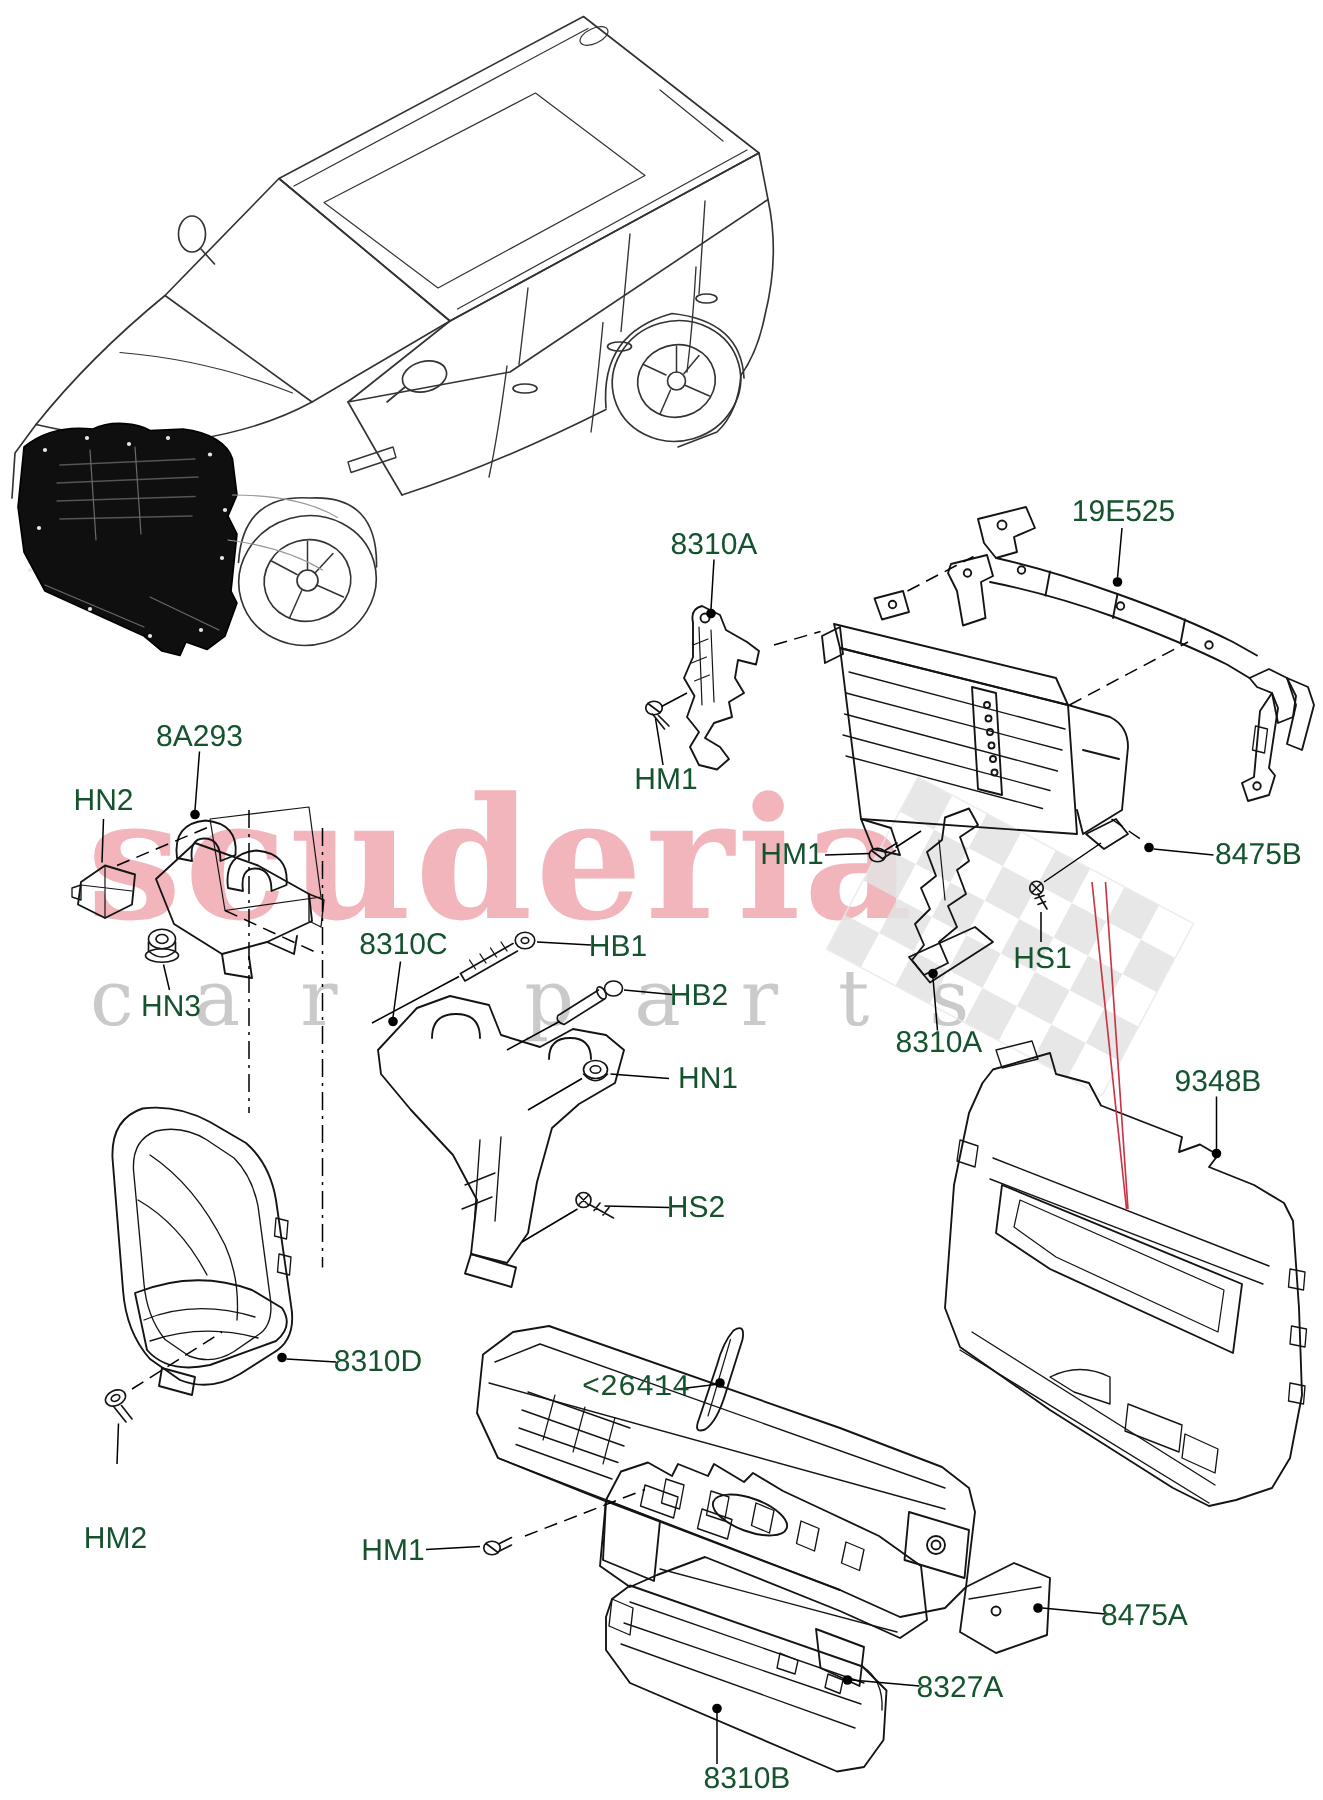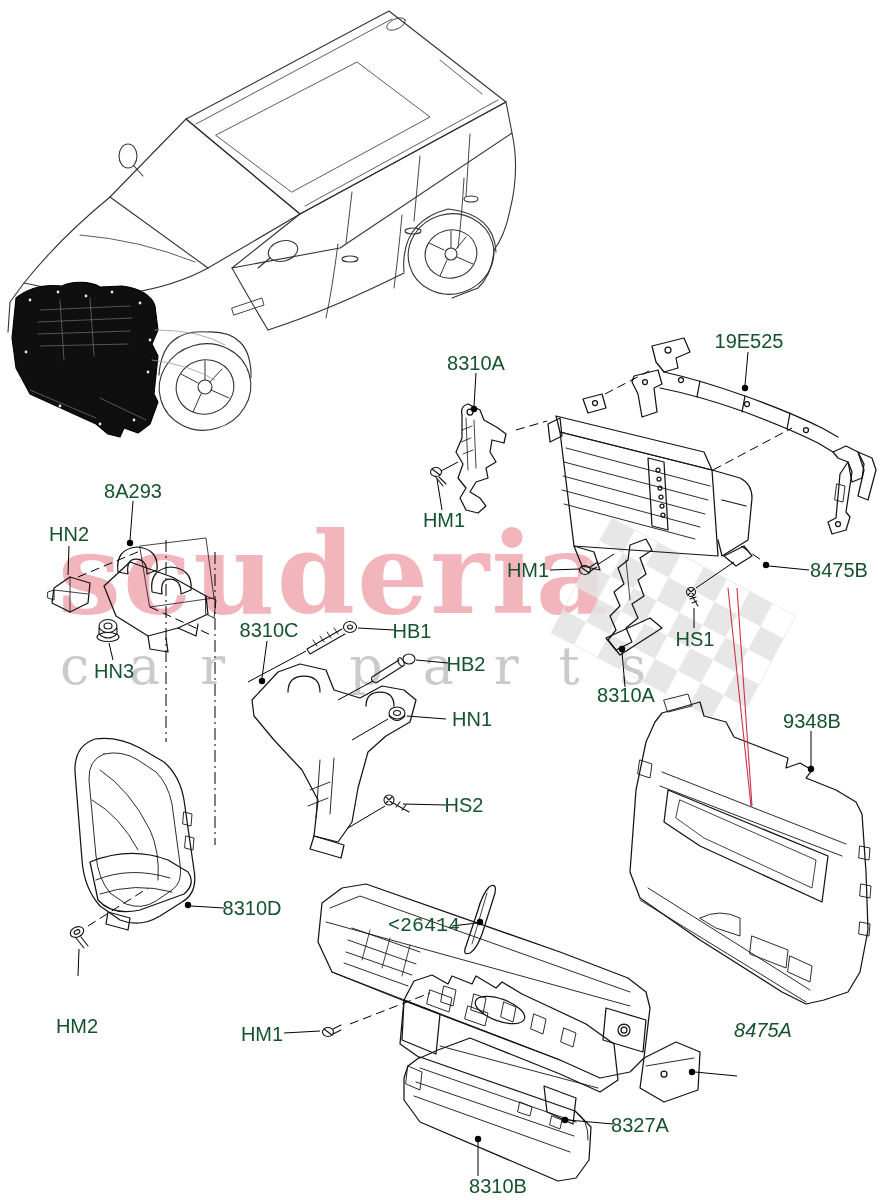--- a/index.html
+++ b/index.html
@@ -341,17 +341,17 @@
       <div class="callout" style="left: 464px; top: 805px;">HS2</div>
       <div class="callout" style="left: 528px; top: 570px;">HM1</div>
       <div class="callout" style="left: 839px; top: 570px;">8475B</div>
       <div class="callout" style="left: 695px; top: 639px;">HS1</div>
       <div class="callout" style="left: 626px; top: 695px;">8310A</div>
       <div class="callout" style="left: 812px; top: 721px;">9348B</div>
       <div class="callout" style="left: 252px; top: 908px;">8310D</div>
       <div class="callout" style="left: 77px; top: 990px; margin-top: 36px;">HM2</div>
       <div class="callout" style="left: 424px; top: 926px; font-family: Liberation Mono, monospace;">&lt;26414</div>
       <div class="callout" style="left: 262px; top: 1034px;">HM1</div>
-      <div class="callout" style="left: 763px; top: 1030px; font-style: italic;">8475A</div>
+      <div class="callout" style="left: 763px; top: 1077px;">8475A</div>
       <div class="callout" style="left: 640px; top: 1125px;">8327A</div>
       <div class="callout" style="left: 498px; top: 1186px;">8310B</div>
     </div>
 </div>
 
 </body></html>

